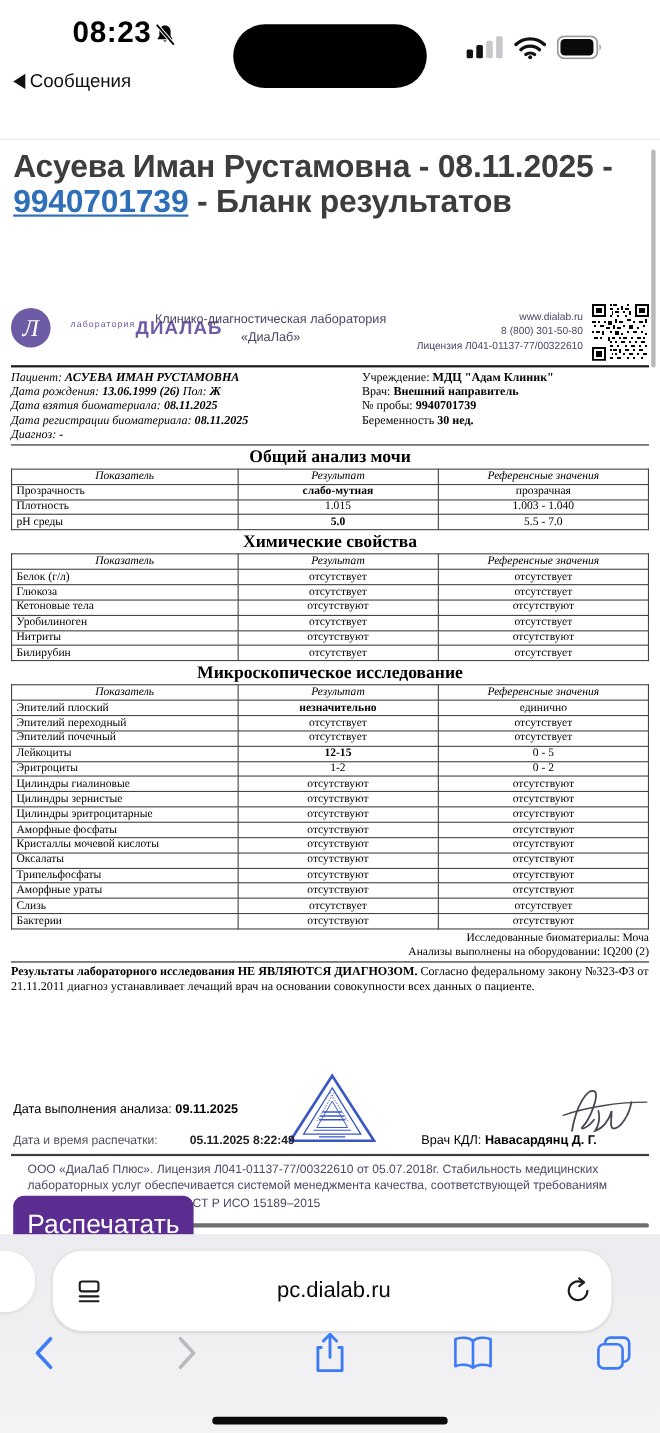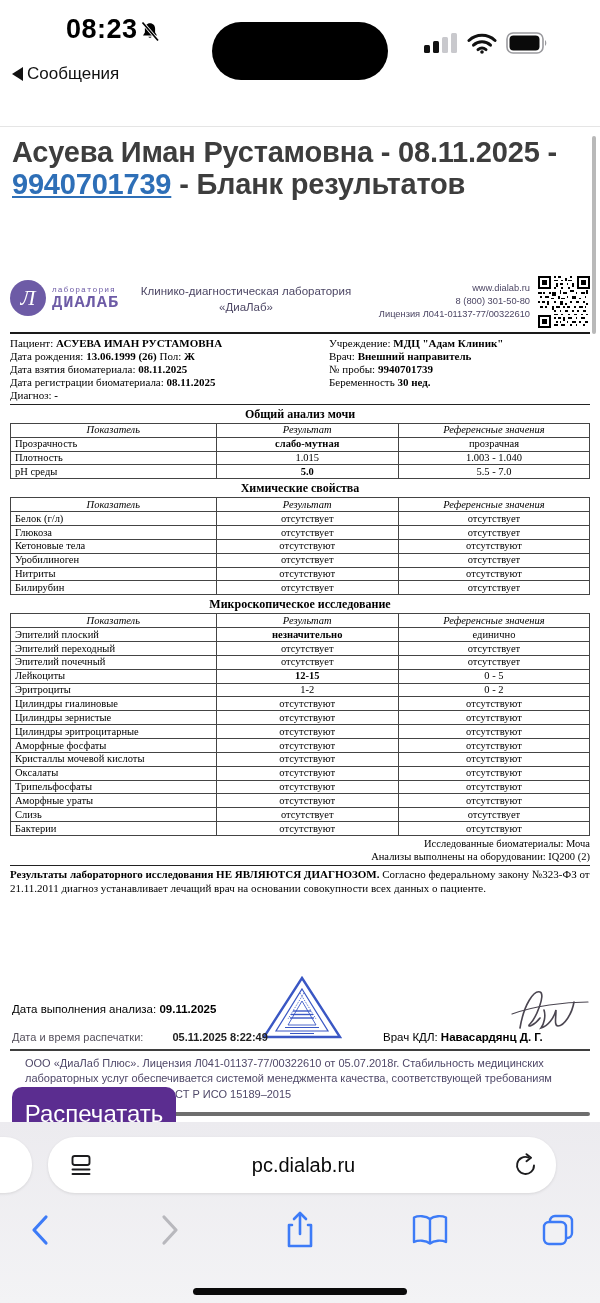--- a/index.html
+++ b/index.html
@@ -23,35 +23,35 @@
   .page-title a{color:#2e6fb7;text-decoration:underline;font-weight:700;}
   .scrollbar{position:absolute;right:4px;top:136px;width:4px;height:198px;background:#b9b9b9;border-radius:2px;}
 
   
   .doc{position:absolute;left:10px;top:274px;width:580px;font-family:"Liberation Serif",serif;}
   .doc-header{display:flex;align-items:flex-start;padding-bottom:4px;border-bottom:2px solid #1a1a1a;}
   .logo{display:flex;align-items:center;gap:6px;width:128px;margin-top:6px;}
   .logo-circle{width:36px;height:36px;border-radius:50%;background:#6d5ba6;color:#fff;display:flex;
     align-items:center;justify-content:center;font-family:"Liberation Serif",serif;font-style:italic;
     font-size:22px;flex:0 0 36px;}
-  .logo-text{display:flex;flex-direction:column;color:#6d5ba6;font-family:Liberation Mono, monospace;}
+  .logo-text{display:flex;flex-direction:row;color:#6d5ba6;font-family:Liberation Sans, sans-serif;margin-left:12px;}
   .logo-top{font-size:8px;letter-spacing:1px;}
   .logo-name{font-size:17px;font-weight:700;letter-spacing:1px;line-height:1;}
   .hdr-center{flex:1;text-align:center;font-family:"Liberation Sans",sans-serif;font-size:11.5px;
     color:#4c4664;margin-top:10px;line-height:1.35;}
   .hdr-contacts{width:160px;text-align:right;font-family:"Liberation Sans",sans-serif;font-size:9.3px;
     color:#4c4664;margin-top:8px;line-height:1.4;padding-right:8px;margin-left:24px;}
   .qr{width:52px;height:52px;flex:0 0 52px;margin-top:2px;}
 
   .patient{display:flex;padding:3px 0 2px 0;border-bottom:1.5px solid #222;font-size:11px;line-height:1.18;}
-  .patient .col-l{width:55%;}
+  .patient .col-l{width:55%;font-style:italic;}
   .patient .col-r{width:45%;}
   .info-line .b{font-weight:700;}
 
-  .section-title{text-align:center;font-weight:700;font-size:12px;margin:2px 0 1px 0;}
+  .section-title{text-align:center;font-weight:700;font-size:16px;margin:2px 0 1px 0;}
   table.results{width:100%;border-collapse:collapse;table-layout:fixed;}
   table.results th,table.results td{border:1px solid #444;font-size:10.5px;line-height:1.13;
     padding:0.5px 4px;overflow:hidden;white-space:nowrap;}
   table.results th{font-weight:400;font-style:italic;text-align:center;}
   table.results col.c1{width:35.5%;}
   table.results col.c2{width:31.5%;}
   table.results col.c3{width:33%;}
   td.name{text-align:left;}
   td.result,td.ref{text-align:center;}
   td.b{font-weight:700;}
@@ -76,21 +76,21 @@
   .dark-hr{position:absolute;left:14px;top:1112px;width:576px;height:4px;background:#6e6e6e;border-radius:2px;}
   .print-btn{position:absolute;left:12px;top:1087px;width:164px;height:48px;background:#5b2d90;
     border:none;border-radius:10px;color:#fff;font-family:"Liberation Sans",sans-serif;font-size:24px;
     padding-top:6px;text-align:center;z-index:2;}
 
   
   .safari{position:absolute;left:0;top:1122px;width:600px;height:181px;z-index:10;
     background:linear-gradient(#ecebef,#f3f3f5);}
   .pill{position:absolute;background:#fff;border-radius:27px;box-shadow:0 1px 3px rgba(0,0,0,.10);}
   .pill-stub{left:-34px;top:15px;width:66px;height:56px;}
-  .addr{left:48px;top:15px;width:508px;height:56px;display:flex;align-items:center;}
+  .addr{left:48px;top:15px;width:508px;height:73px;display:flex;align-items:center;}
   .addr .reader{margin-left:20px;}
   .addr .url{flex:1;text-align:center;font-size:20px;color:#0a0a0a;}
   .addr .refresh{margin-right:18px;}
   .toolbar{position:absolute;left:0;top:88px;width:600px;height:52px;}
   .tb-icon{position:absolute;width:40px;height:40px;display:flex;align-items:center;justify-content:center;}
   .home-indicator{position:absolute;left:193px;top:166px;width:214px;height:7px;border-radius:4px;background:#0a0a0a;}
 </style>
 </head>
 <body>
 

